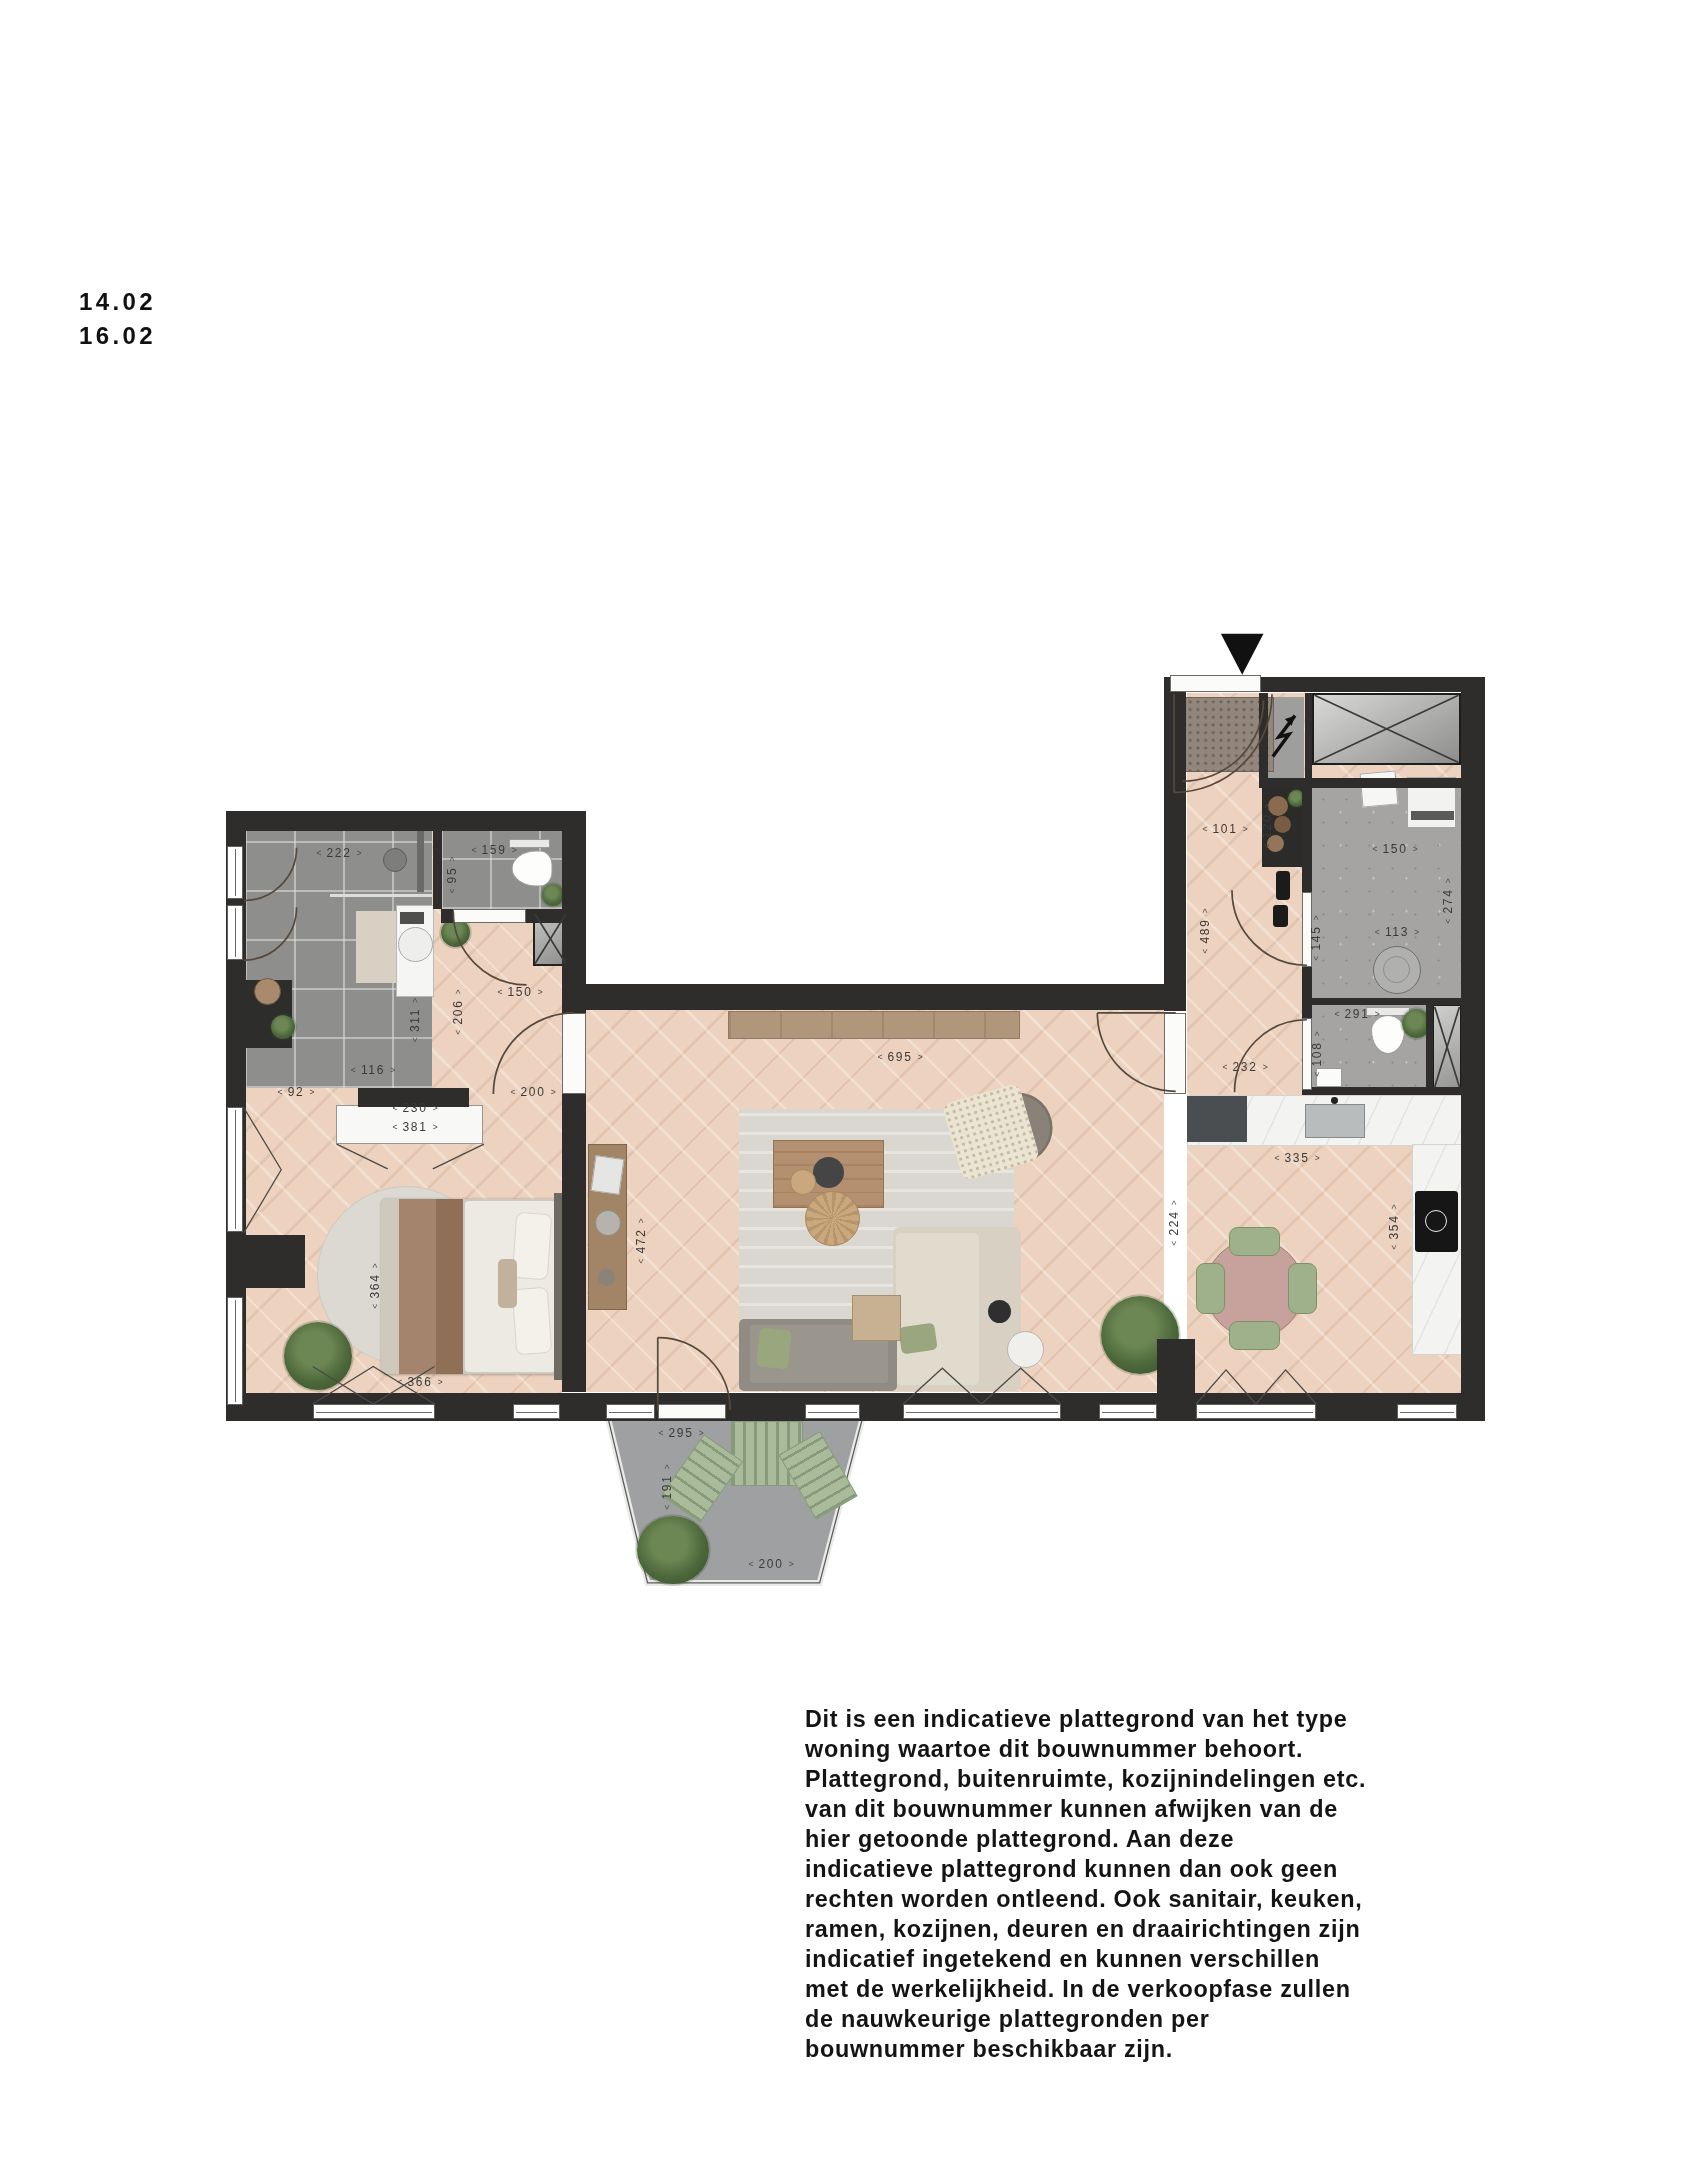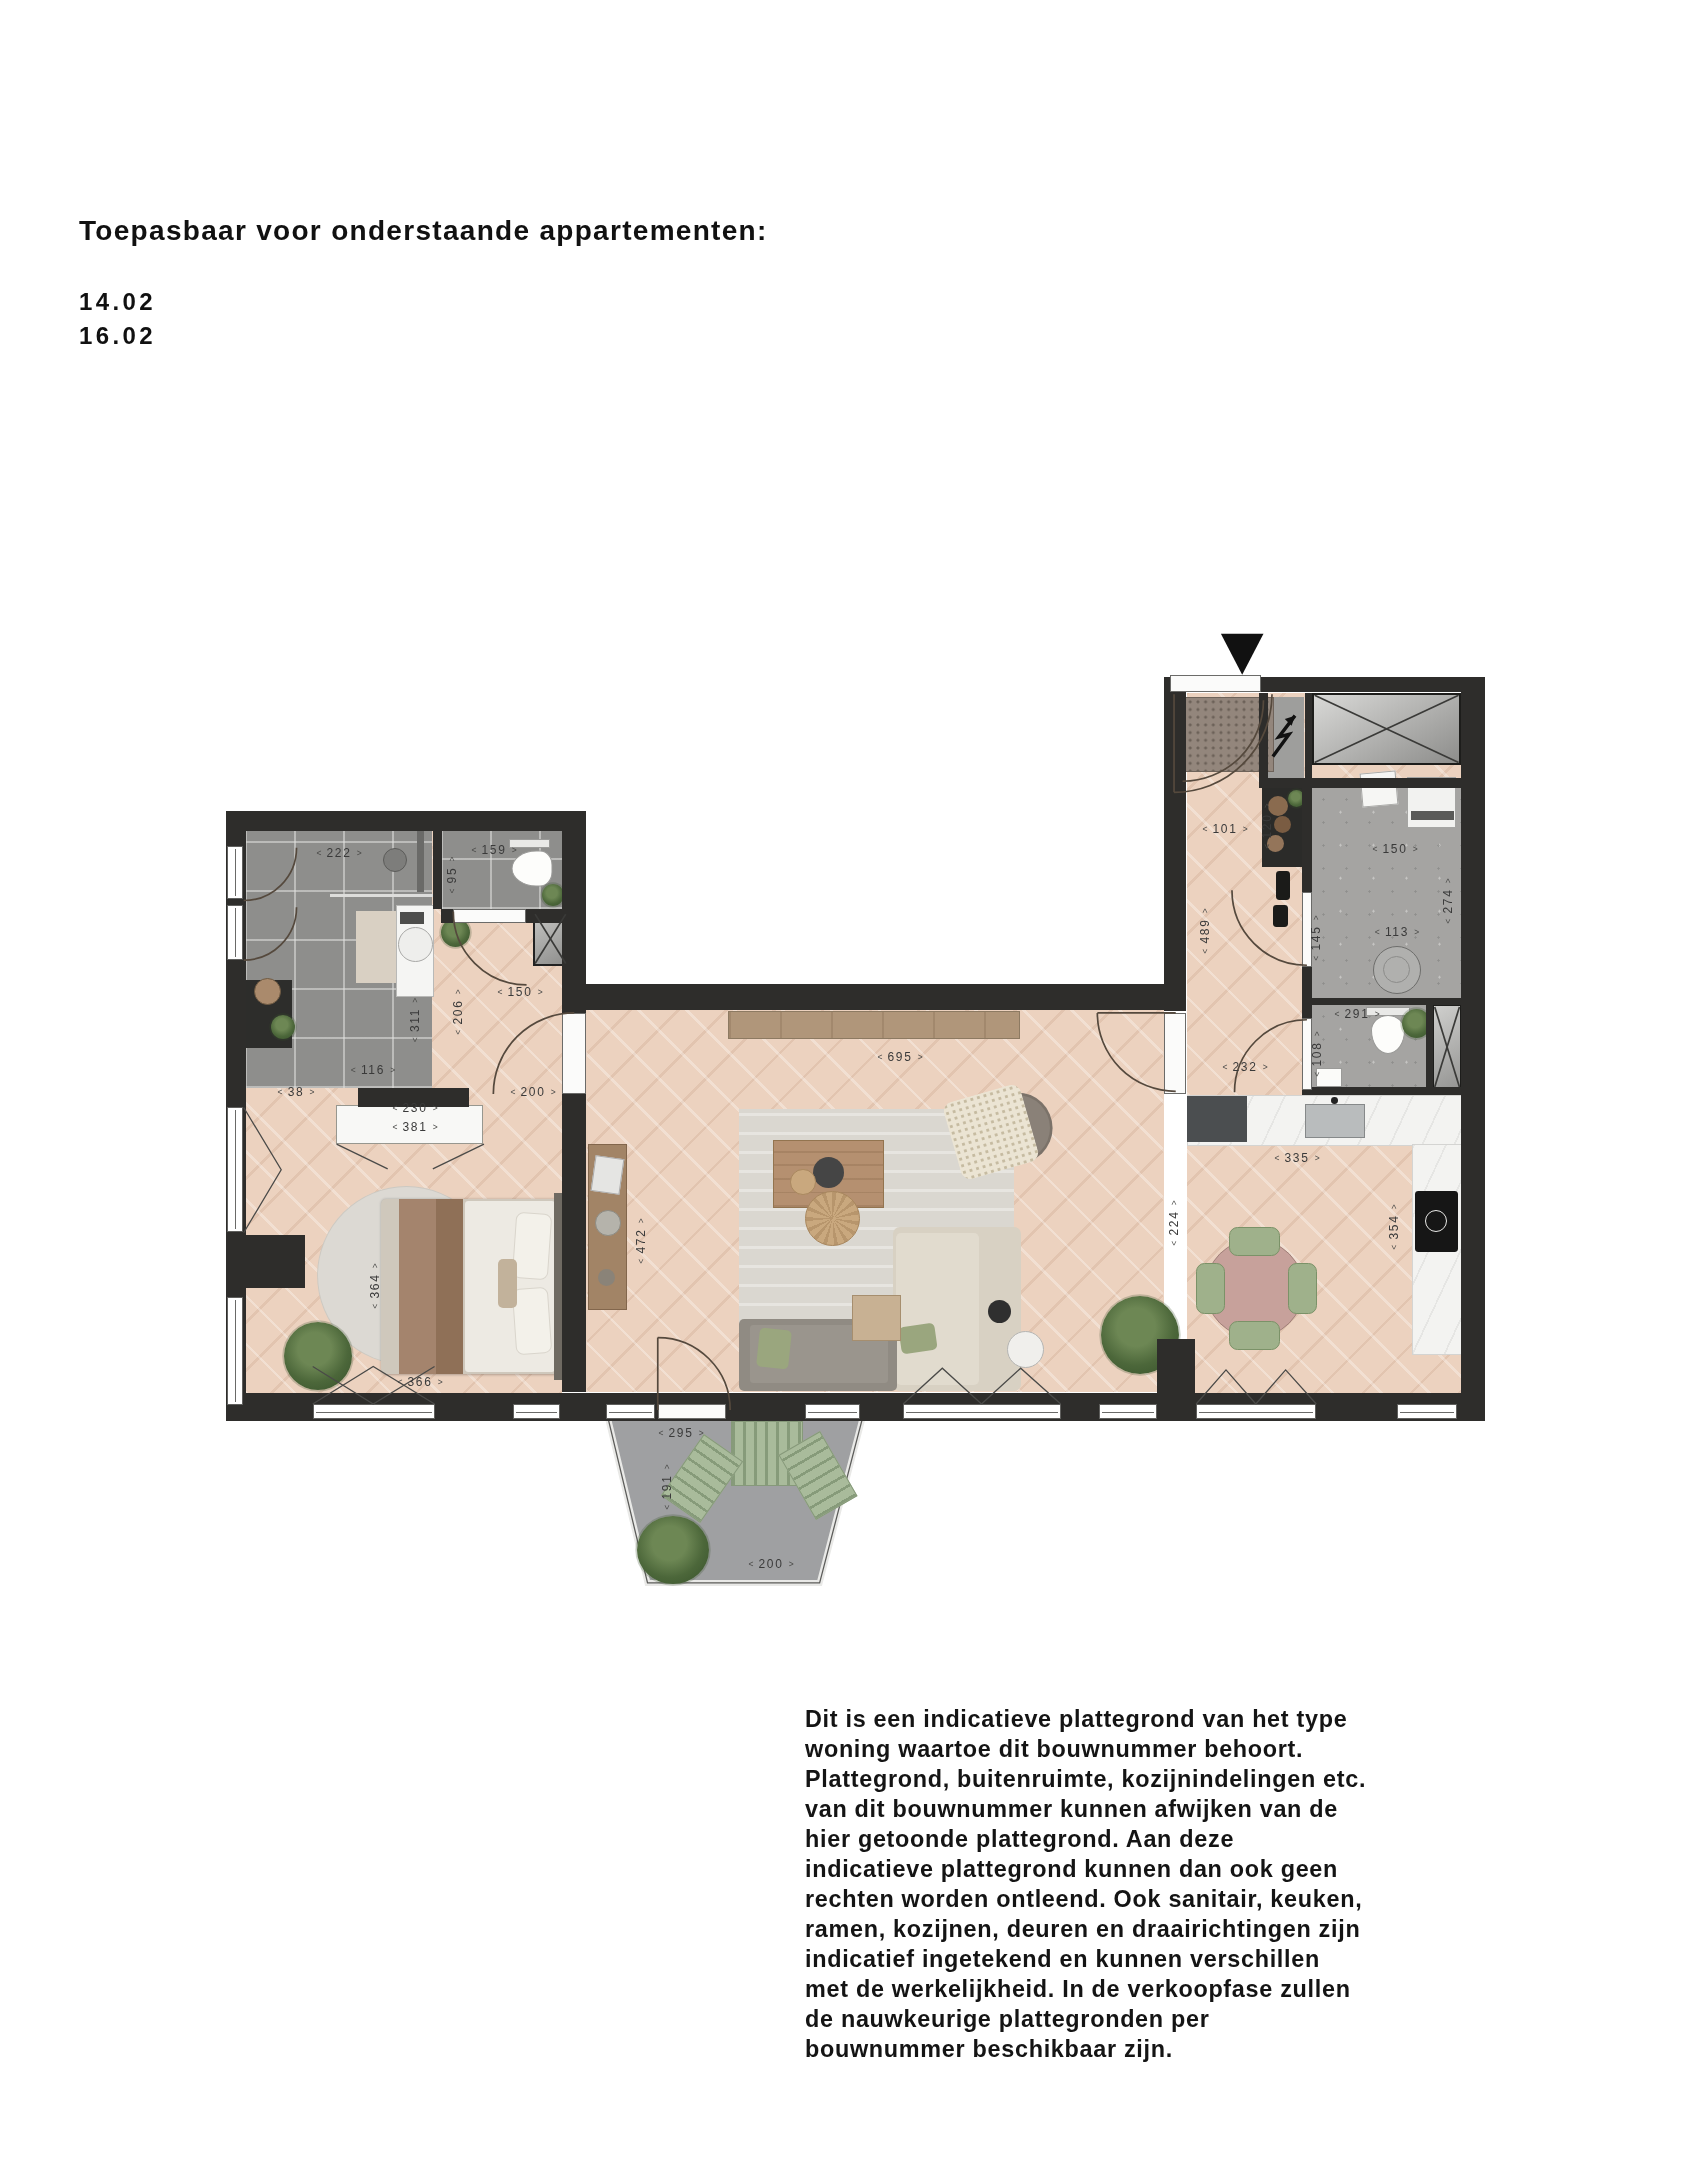--- a/index.html
+++ b/index.html
@@ -43,21 +43,20 @@
        transform:translate(-50%,-50%);display:flex;align-items:center;gap:5.1px;}
   .dim.v{transform:translate(-50%,-50%) rotate(-90deg);}
   .dim .ar{font-size:8.5px;color:#4a4a48;letter-spacing:0;}
   svg{position:absolute;left:0;top:0;}
 </style>
 </head>
 <body>
 
 <div id="canvas">
 
-  <div id="page-title">Toepasbaar voor onderstaande appartementen:</div>
   <div class="apt-num" style="top:288px;">14.02</div>
   <div class="apt-num" style="top:322px;">16.02</div>
 
   <div>
 
     <svg width="1704" height="2175" viewBox="0 0 2000 2553">
       <polygon points="713,1662 1013,1662 962,1858 760,1858" fill="#9fa0a2" stroke="#e9e9e7" stroke-width="7"></polygon>
       <polygon points="713,1662 1013,1662 962,1858 760,1858" fill="none" stroke="#5c5c5a" stroke-width="1.5"></polygon>
     </svg>
     <div class="wood" style="left:245px;top:822px;width:317px;height:571px;"></div>
@@ -288,21 +287,21 @@
         <span>311</span>
         <span class="ar">&gt;</span>
       </div>
       <div class="dim h" style="left: 373px; top: 1070px;">
         <span class="ar">&lt;</span>
         <span>116</span>
         <span class="ar">&gt;</span>
       </div>
       <div class="dim h" style="left: 296px; top: 1092px;">
         <span class="ar">&lt;</span>
-        <span>38</span>
+        <span>92</span>
         <span class="ar">&gt;</span>
       </div>
       <div class="dim h" style="left: 415px; top: 1108px;">
         <span class="ar">&lt;</span>
         <span>230</span>
         <span class="ar">&gt;</span>
       </div>
       <div class="dim h" style="left: 415px; top: 1127px;">
         <span class="ar">&lt;</span>
         <span>381</span>

